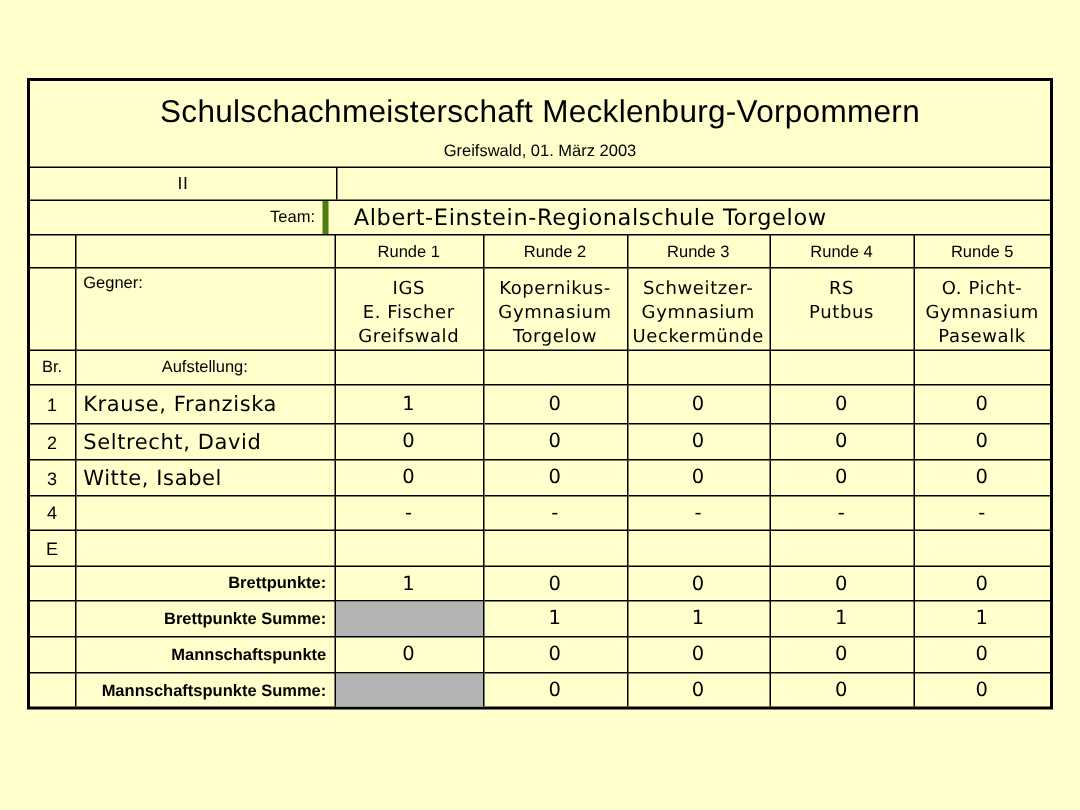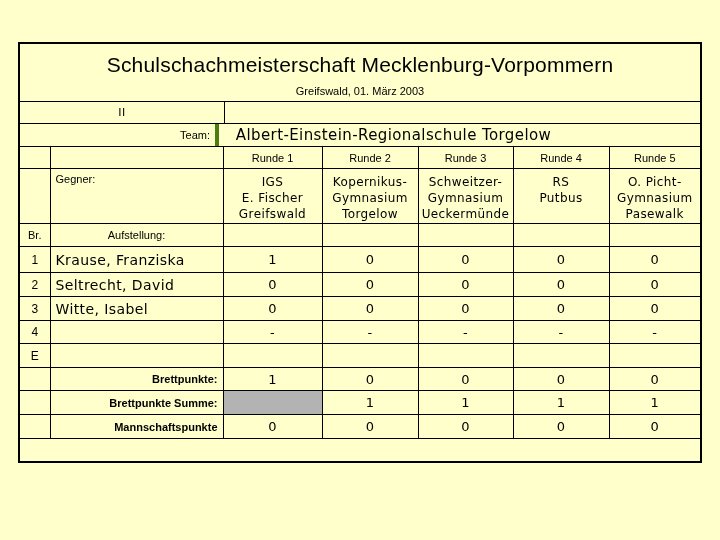--- a/index.html
+++ b/index.html
@@ -3,21 +3,21 @@
 <meta charset="utf-8">
 <style>
   html,body { margin:0; padding:0; }
   body {
     width:720px; height:540px; position:relative;
     background:#FFFFCC;
     font-family:"Liberation Sans", sans-serif;
     color:#000;
   }
   .sheet {
-    position:absolute; left:18px; top:42px;
+    position:absolute; left:18px; top:52px;
     width:684px; height:421px;
     border:2px solid #000; box-sizing:border-box;
     background:#FFFFCC; overflow:hidden;
   }
   
   .row-title { height:41px; display:flex; align-items:center; justify-content:center; }
   .title { font-size:21px; letter-spacing:0.2px; }
   .row-subtitle { height:16px; text-align:center; font-size:11px; }
   .row-wk { height:22px; border-top:1px solid #000; display:flex; box-sizing:border-box; font-size:11px; }
   .wk-label { width:276px; border-right:1px solid #000; box-sizing:border-box;
@@ -192,15 +192,24 @@
     <tr style="height:24px">
       <td class="first"></td>
       <td class="sum-label">Mannschaftspunkte</td>
       <td class="c hw hw-sm">0</td>
       <td class="c hw hw-sm">0</td>
       <td class="c hw hw-sm">0</td>
       <td class="c hw hw-sm">0</td>
       <td class="c hw hw-sm last">0</td>
     </tr>
 
+    <tr style="height:24px" class="bottom">
+      <td class="first"></td>
+      <td class="sum-label">Mannschaftspunkte Summe:</td>
+      <td class="c shade"></td>
+      <td class="c hw hw-sm">0</td>
+      <td class="c hw hw-sm">0</td>
+      <td class="c hw hw-sm">0</td>
+      <td class="c hw hw-sm last">0</td>
+    </tr>
   </tbody>
     </table>
 </div>
 
 </body></html>

